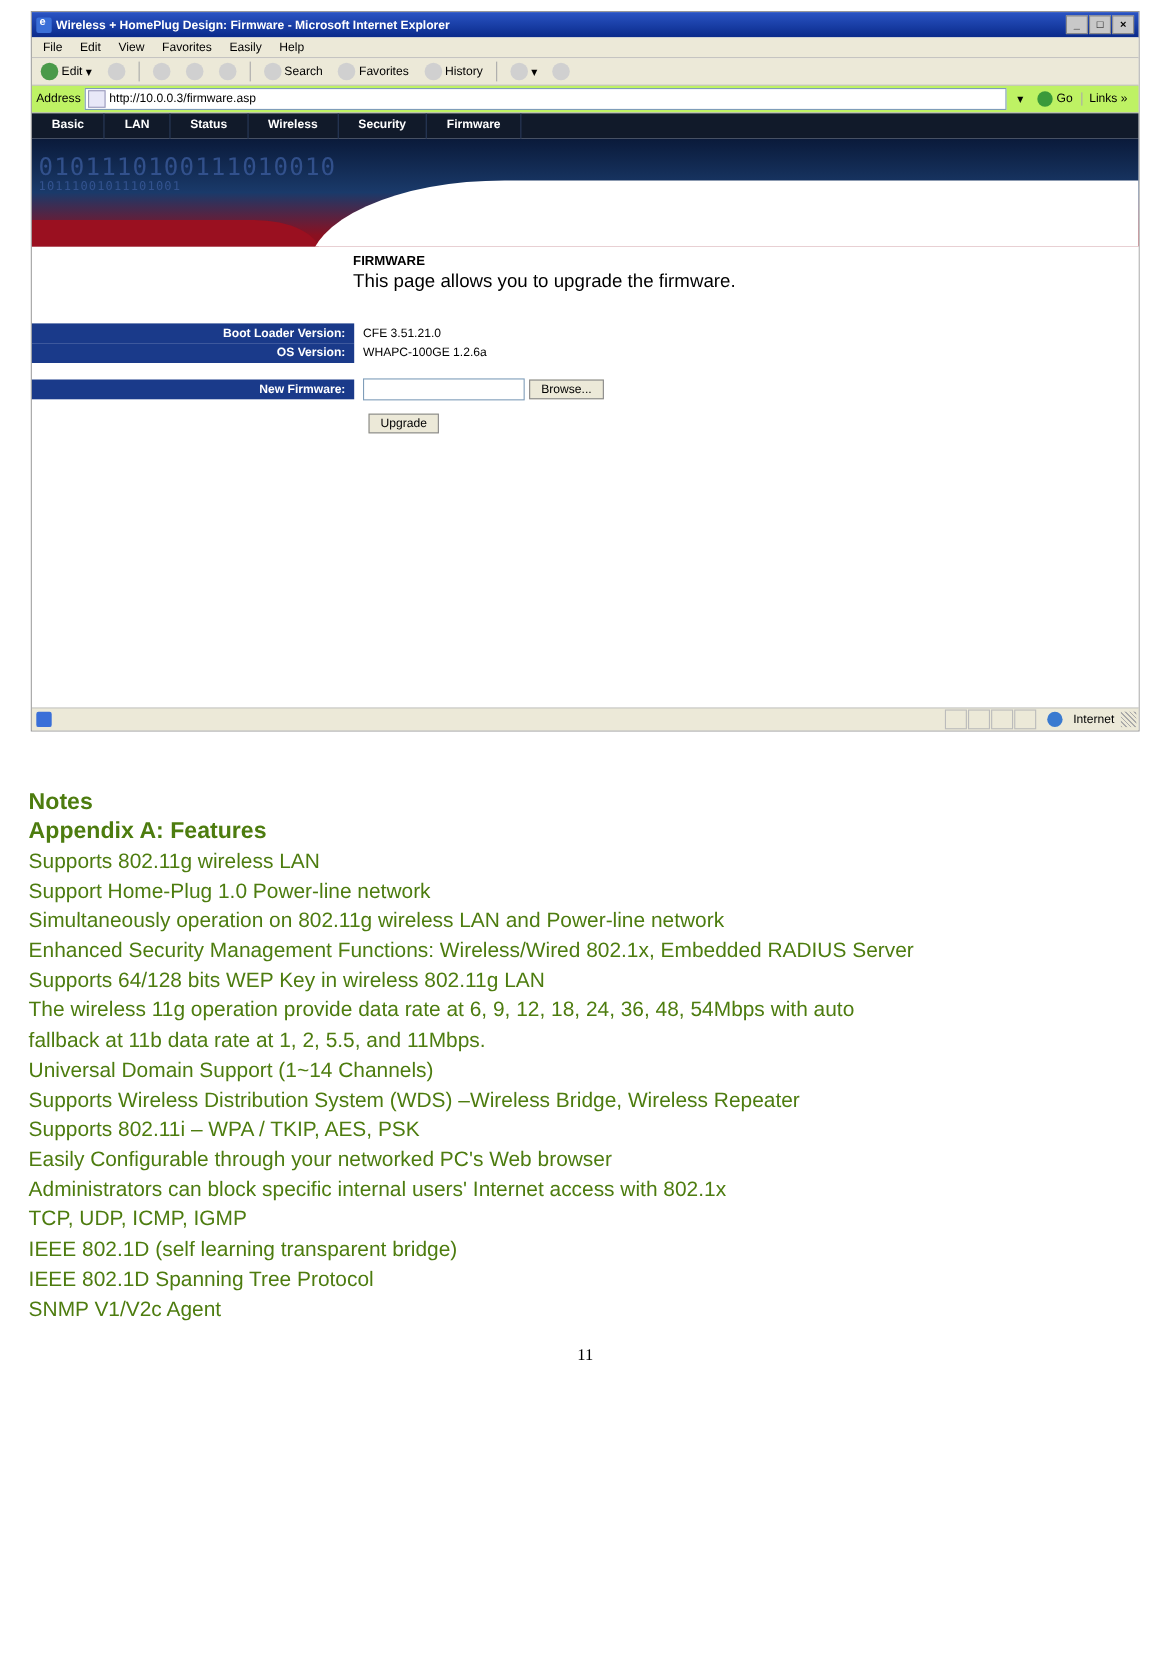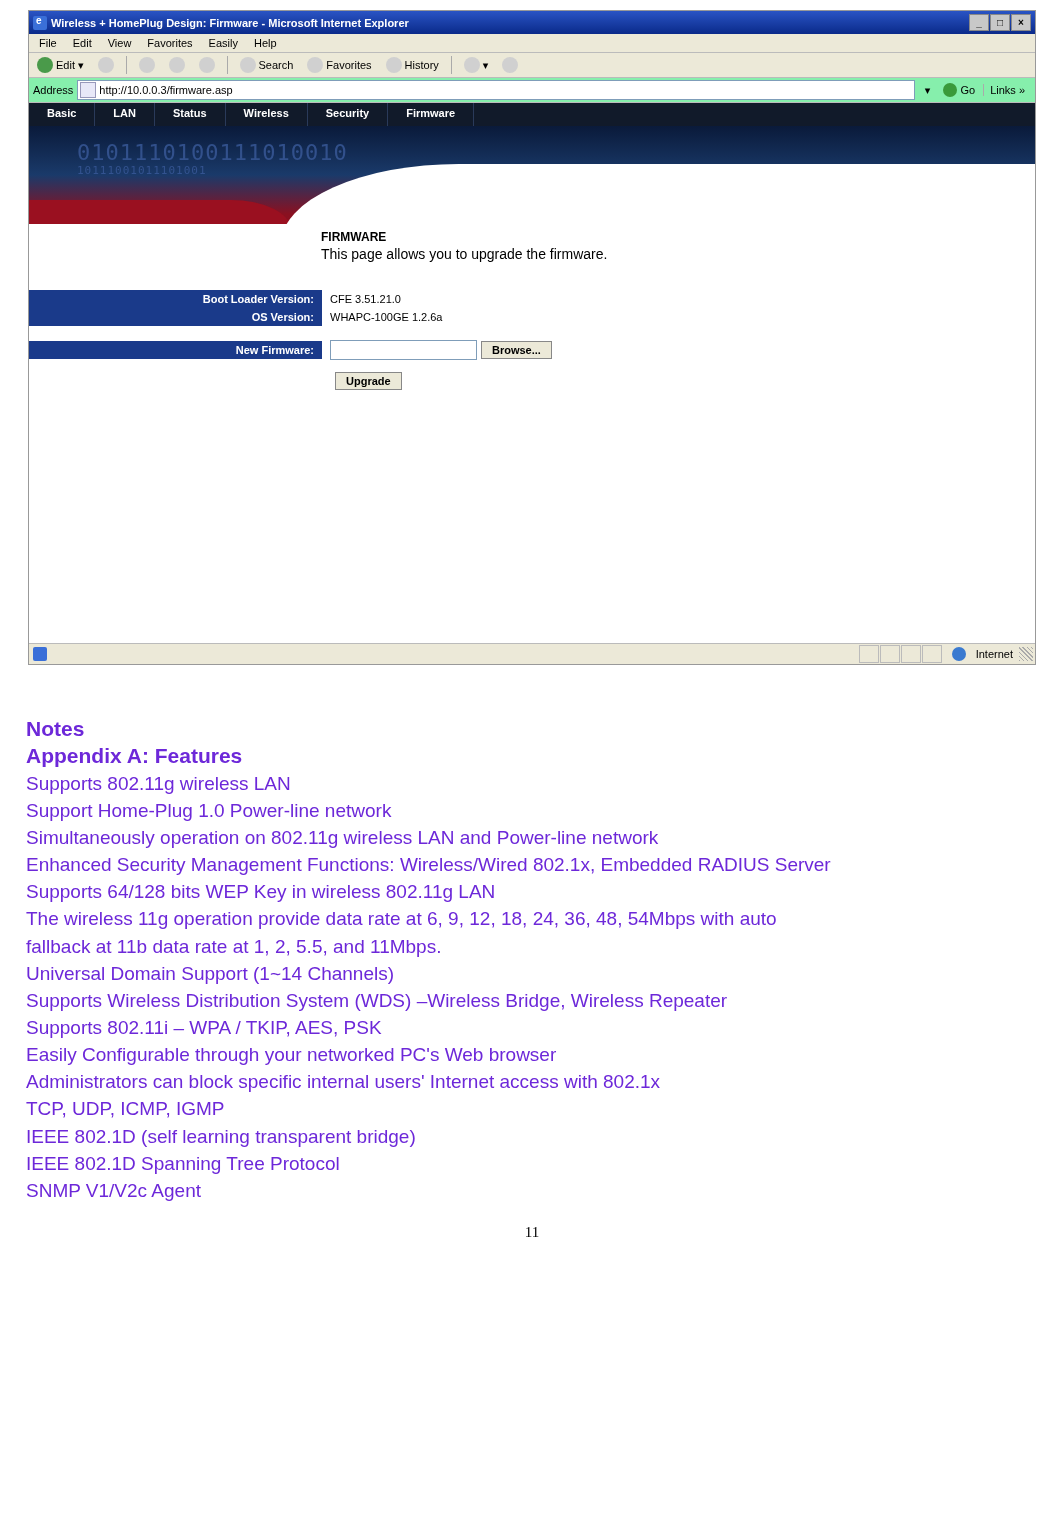--- a/index.html
+++ b/index.html
@@ -44,21 +44,21 @@
   }
   .menubar span { padding:1px 6px; font-size:11px;}
   .toolbar {
     background:#ece9d8; padding:3px 4px; display:flex; align-items:center; gap:6px;
     border-bottom:1px solid #bbb;
   }
   .tbtn { display:flex; align-items:center; gap:3px; padding:1px 4px; font-size:11px;}
   .tbicon { width:16px; height:16px; background:#d0d0d0; border-radius:8px; display:inline-block;}
   .sep { width:1px; height:18px; background:#aaa; margin:0 2px;}
   .addressbar {
-    background:#86efac; padding:2px 4px; display:flex; align-items:center; gap:4px;
+    background:#bef264; padding:2px 4px; display:flex; align-items:center; gap:4px;
     border-bottom:1px solid #bbb;
   }
   .addr-input {
     flex:1; background:#fff; border:1px solid #7f9db9; height:18px;
     display:flex; align-items:center; padding:0 2px; gap:3px;
   }
   .addr-input .pgicon { width:14px; height:14px; background:#e8e8f8; border:1px solid #99b;}
   .addr-input .url { font-size:11px; color:#000;}
   .drop { width:16px; text-align:center;}
   .go-btn { display:flex; align-items:center; gap:3px; padding:0 4px;}
@@ -72,52 +72,51 @@
   .tab {
     color:#fff; font-size:11px; font-weight:bold; padding:4px 18px;
     border-right:1px solid #2a3a5a;
   }
   .banner {
     height:98px; background: linear-gradient(to bottom, #0a1a3a 0%, #1a3a6a 50%, #8a1020 90%);
     position:relative; overflow:hidden;
   }
   .banner-code {
     position:absolute; left:6px; top:20px; color:#3a5a9a; font-family:monospace;
-    font-size:22px; letter-spacing:1px; line-height:14px; opacity:0.8;margin-left:42px;
+    font-size:22px; letter-spacing:1px; line-height:14px; opacity:0.8;
   }
   .banner-swoosh{
     position:absolute; right:0; bottom:-20px; width:75%; height:80px;
     background:#fff; border-top-left-radius:200px 90px;
   }
   .banner-red{
     position:absolute; left:0; bottom:-6px; width:26%; height:30px;
     background:#9a1020; border-top-right-radius:60px 30px;
   }
   .fw-head { padding:6px 0 0 292px;}
   .fw-title { font-weight:bold; font-size:12px;}
-  .fw-sub { font-size:14px; margin-top:2px;}
+  .fw-sub { font-size:17px; margin-top:2px;}
   
   .fieldbar {
     margin-top:28px; display:flex; align-items:center;
   }
   .labelcol {
     width:285px; background:#1a3a8a; color:#fff; font-weight:bold;
     text-align:right; padding:3px 8px 3px 0; font-size:11px;
   }
   .valcol { padding-left:8px; font-size:11px;}
   .fieldbar2 { display:flex; align-items:center;}
   
   .input-row { margin-top:14px; display:flex; align-items:center;}
   .file-input {
     width:145px; height:18px; border:1px solid #7f9db9; background:#fff; margin-left:8px;
   }
   .browse-btn, .upgrade-btn {
     background:#ece9d8; border:1px solid #888; padding:2px 10px; font-size:11px;
     margin-left:4px;
-    font-weight:bold;
   }
   .upgrade-row { margin-top:12px; padding-left:302px;}
   
   .statusbar {
     background:#ece9d8; border-top:1px solid #bbb; height:20px;
     display:flex; align-items:center; justify-content:space-between; padding:0 2px;
     font-size:11px;
   }
   .status-left { display:flex; align-items:center; gap:4px; padding-left:2px;}
   .status-ie { width:14px; height:14px; background:#3a6fd8; border-radius:2px;}
@@ -125,21 +124,21 @@
   .status-cells { display:flex;}
   .status-cell { width:18px; height:16px; border:1px solid #bbb; margin-left:1px; background:#ece9d8;}
   .net-ico { width:14px; height:14px; background:#3a7ad0; border-radius:7px; margin:0 4px;}
   .grip { width:14px; height:14px; background:repeating-linear-gradient(45deg,#aaa,#aaa 1px,transparent 1px,transparent 3px);}
   
   .doc-text {
     margin: 50px 26px 0 26px;
     font-family: Arial, sans-serif;
     font-size: 19px;
     line-height: 1.43;
-    color: #6d28d9;
+    color: #4d7c0f;
   }
   .doc-text .h { font-weight:bold; font-size:21px; line-height:1.3;}
   .page-num {
     text-align:center; font-family:"Times New Roman", serif;
     font-size:15px; margin-top:20px; padding-bottom:10px;
   }
 </style>
 </head>
 <body>
 

